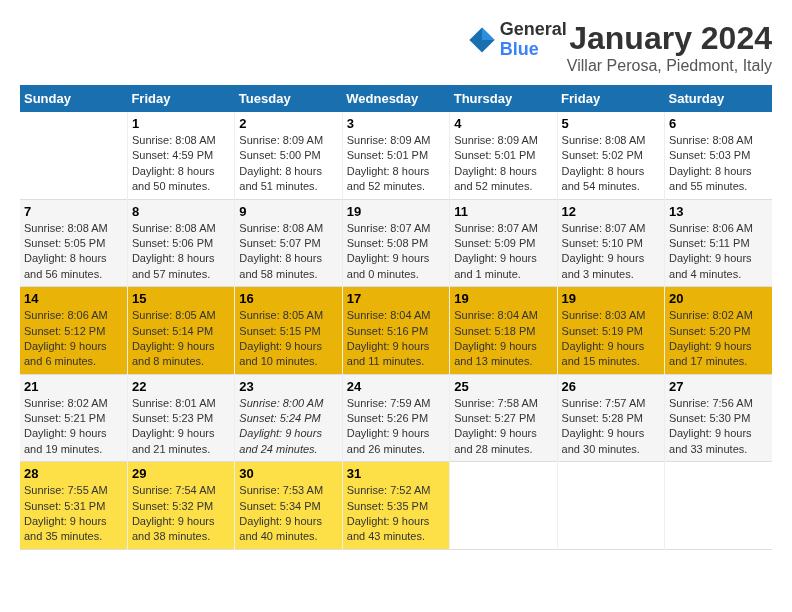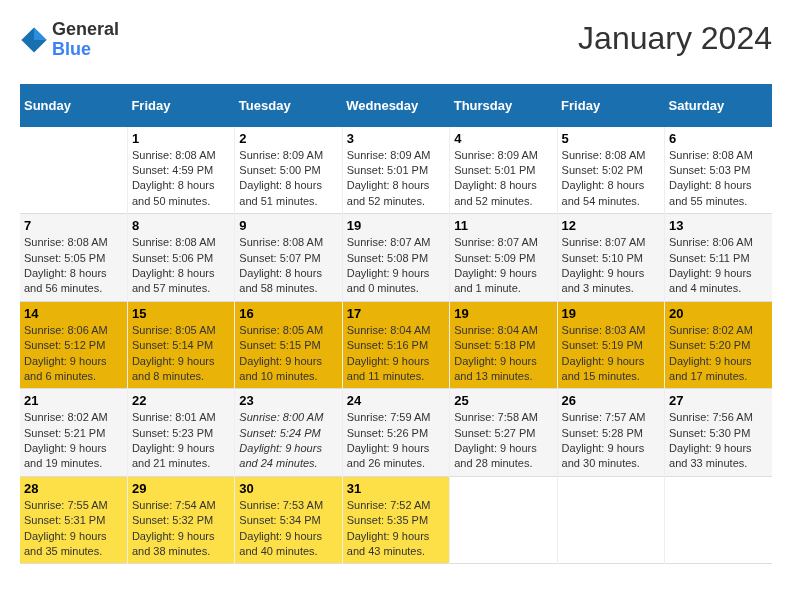--- a/index.html
+++ b/index.html
@@ -5,23 +5,23 @@
     * { box-sizing: border-box; margin: 0; padding: 0; }
     body {
       font-family: Arial, sans-serif;
       background: #fff;
       width: 792px;
       min-height: 612px;
       padding: 20px;
     }
     .header {
       display: flex;
-      justify-content: space-between;
+      justify-content: flex-end;
       align-items: flex-start;
-      margin-bottom: 24px;
+      margin-bottom: 10px;
     }
     .logo {
       display: flex;
       align-items: center;
     }
     .logo-text {
       display: flex;
       flex-direction: column;
       font-size: 18px;
       font-weight: bold;
@@ -32,38 +32,38 @@
     .logo-icon {
       width: 28px;
       height: 28px;
       margin-right: 4px;
     }
     .title-block {
       text-align: right;
     }
     .month-title {
       font-size: 32px;
-      font-weight: normal;
+      font-weight: bold;
       color: #333;
     }
     .location {
       font-size: 16px;
       color: #555;
     }
     table {
       width: 100%;
       border-collapse: collapse;
       font-size: 11px;
     }
     thead tr {
       background-color: #1a6faf;
       color: #fff;
     }
     thead th {
-      padding: 14px 4px;
+      padding: 6px 4px;
       text-align: left;
       font-size: 13px;
       font-weight: bold;
     }
     tbody tr {
       border-bottom: 1px solid #ddd;
     }
     tbody td {
       padding: 4px 4px;
       vertical-align: top;
@@ -93,20 +93,21 @@
       <polygon points="20,2 38,20 20,38 2,20" fill="#1a6faf"></polygon>
       <polygon points="20,2 38,20 20,20" fill="#2a8fdf"></polygon>
     </svg>
     <div class="logo-text">
       <span class="logo-general">General</span>
       <span class="logo-blue">Blue</span>
     </div>
   </div>
   <div class="title-block">
     <div class="month-title">January 2024</div>
+    <div class="location">Villar Perosa, Piedmont, Italy</div>
   </div>
 </div>
 
 <table>
   <thead>
     <tr>
     <th>Sunday</th>
         <th>Friday</th>
         <th>Tuesday</th>
         <th>Wednesday</th>

